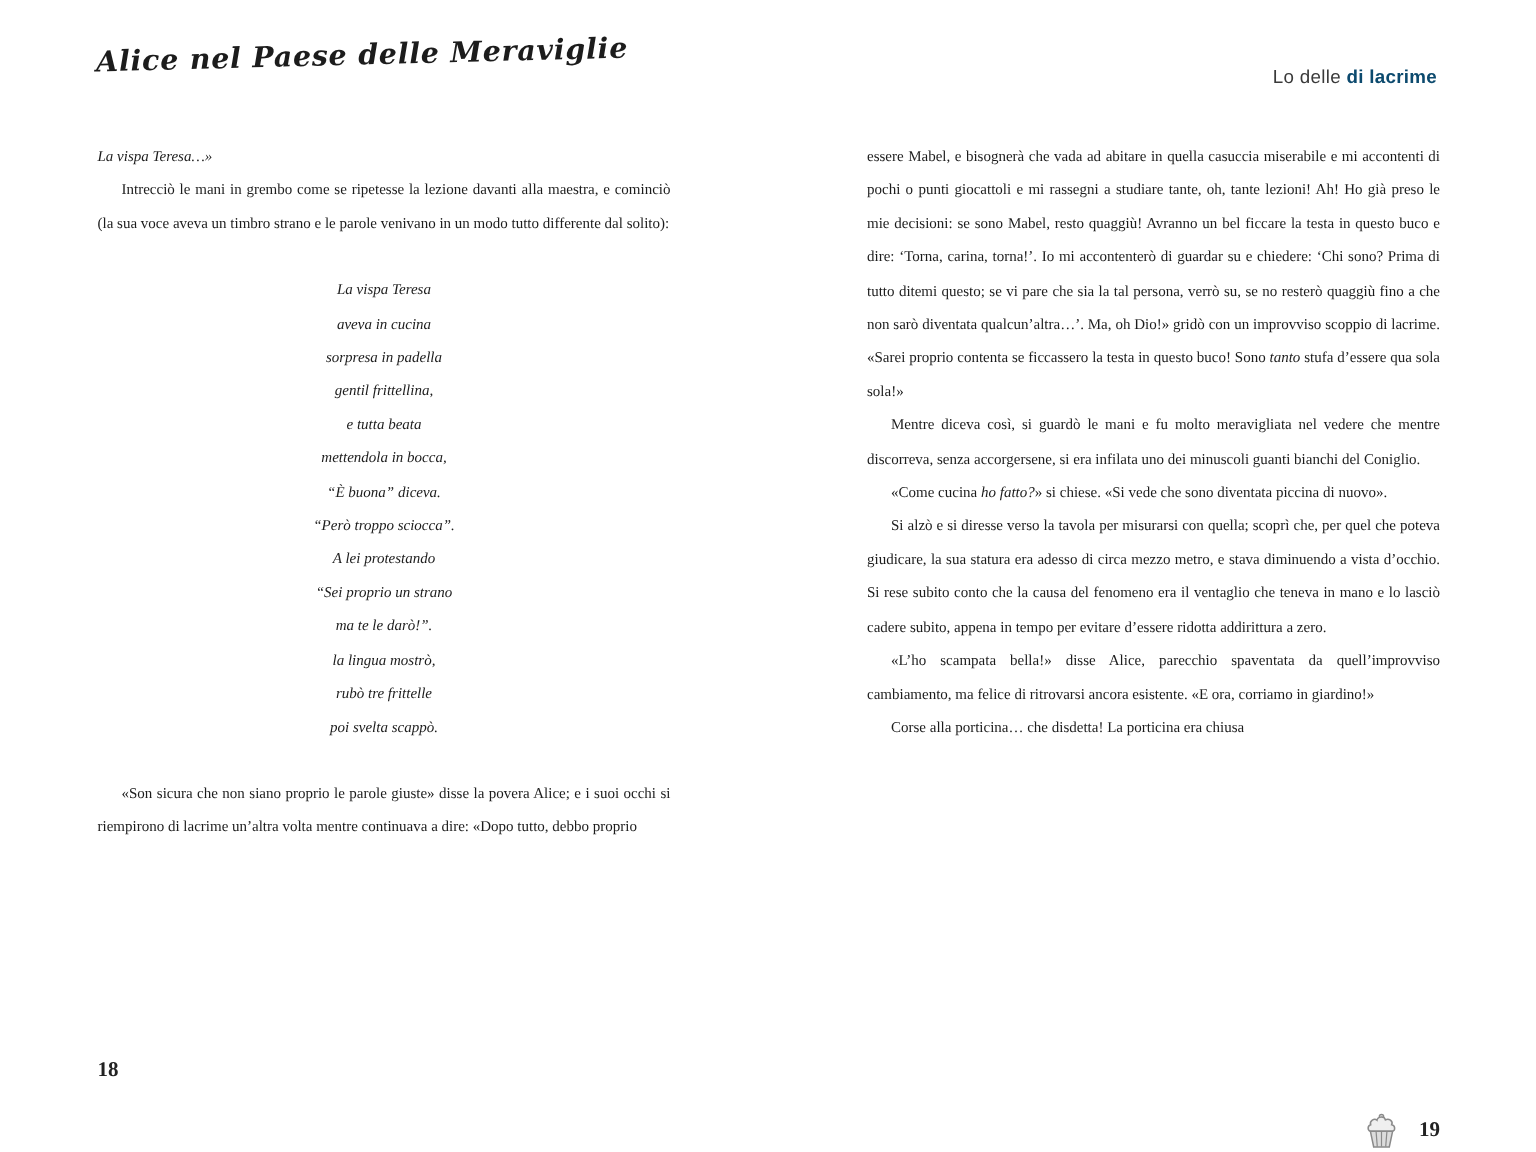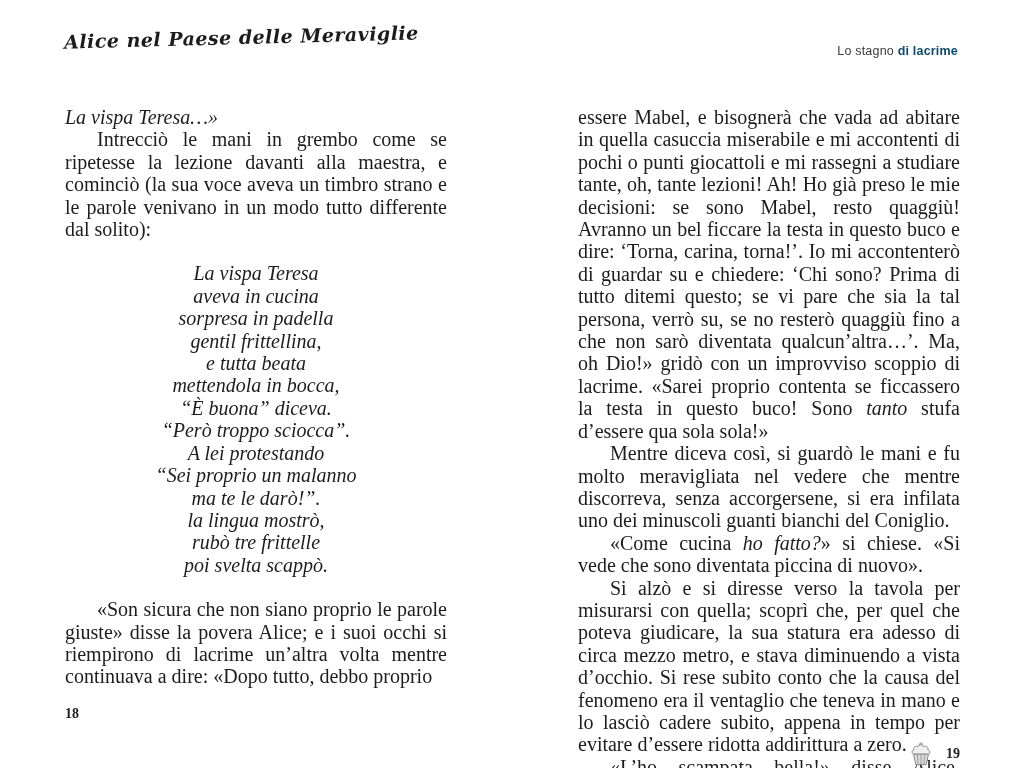--- a/index.html
+++ b/index.html
@@ -29,22 +29,22 @@
     position:absolute;right:66px;top:44px;
     font-family:"Liberation Sans", sans-serif;
     font-size:12.5px;
     color:#3a3a3a;
     text-align:right;
     letter-spacing:0.2px;
   }
   .chapter-title .bold{font-weight:bold;color:#0c4a6e;}
   
   .col{
-    position:absolute;top:106px;width:382px;
-    font-size:20px;line-height:22.4px;
+    position:absolute;top:94px;width:382px;
+    font-size:10px;line-height:22.4px;
     text-align:justify;
     hyphens:auto;-webkit-hyphens:auto;
   }
   .col.left{left:65px;}
   .col.right{left:578px;}
   .para{margin:0;}
   .para.indent{text-indent:1.6em;}
   .it{font-style:italic;}
   .poem{
     margin:22px 0;
@@ -68,39 +68,39 @@
 </head>
 <body>
 
 <div class="spread">
 
   <div class="logo">
     <span>Alice nel Paese delle Meraviglie</span>
   </div>
 
   <div class="chapter-title">
-    <span>Lo stagno </span><span class="bold">di lacrime</span>
+    <span>Lo delle </span><span class="bold">di lacrime</span>
   </div>
 
   <section class="col left">
     <div>
         <p class="para"><span class="it">La vispa Teresa…»</span></p>
         <p class="para indent"><span>Intrecciò le mani in grembo come se ripetesse la lezione davanti alla maestra, e cominciò (la sua voce aveva un timbro strano e le parole venivano in un modo tutto differente dal solito):</span></p>
       </div>
     <div class="poem">
         <div class="poem-line">La vispa Teresa</div>
         <div class="poem-line">aveva in cucina</div>
         <div class="poem-line">sorpresa in padella</div>
         <div class="poem-line">gentil frittellina,</div>
         <div class="poem-line">e tutta beata</div>
         <div class="poem-line">mettendola in bocca,</div>
         <div class="poem-line">“È buona” diceva.</div>
         <div class="poem-line">“Però troppo sciocca”.</div>
         <div class="poem-line">A lei protestando</div>
-        <div class="poem-line">“Sei proprio un malanno</div>
+        <div class="poem-line">“Sei proprio un strano</div>
         <div class="poem-line">ma te le darò!”.</div>
         <div class="poem-line">la lingua mostrò,</div>
         <div class="poem-line">rubò tre frittelle</div>
         <div class="poem-line">poi svelta scappò.</div>
       </div>
     <div>
         <p class="para indent"><span>«Son sicura che non siano proprio le parole giuste» disse la povera Alice; e i suoi occhi si riempirono di lacrime un’altra volta mentre continuava a dire: «Dopo tutto, debbo proprio</span></p>
       </div>
   </section>
 

